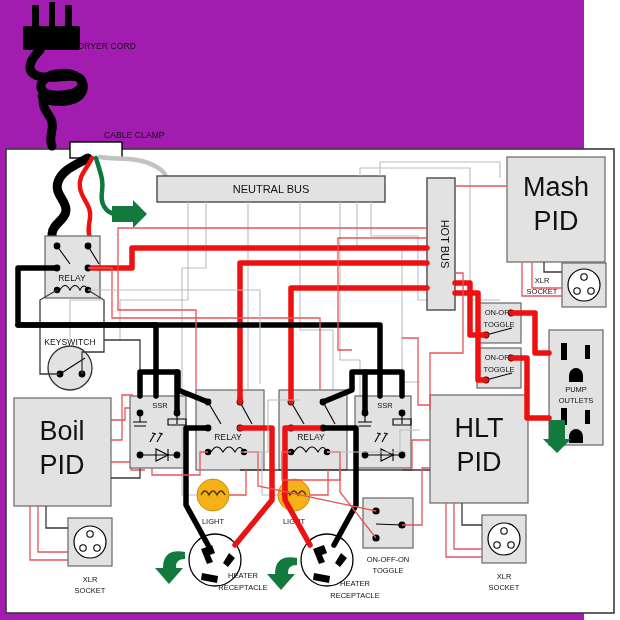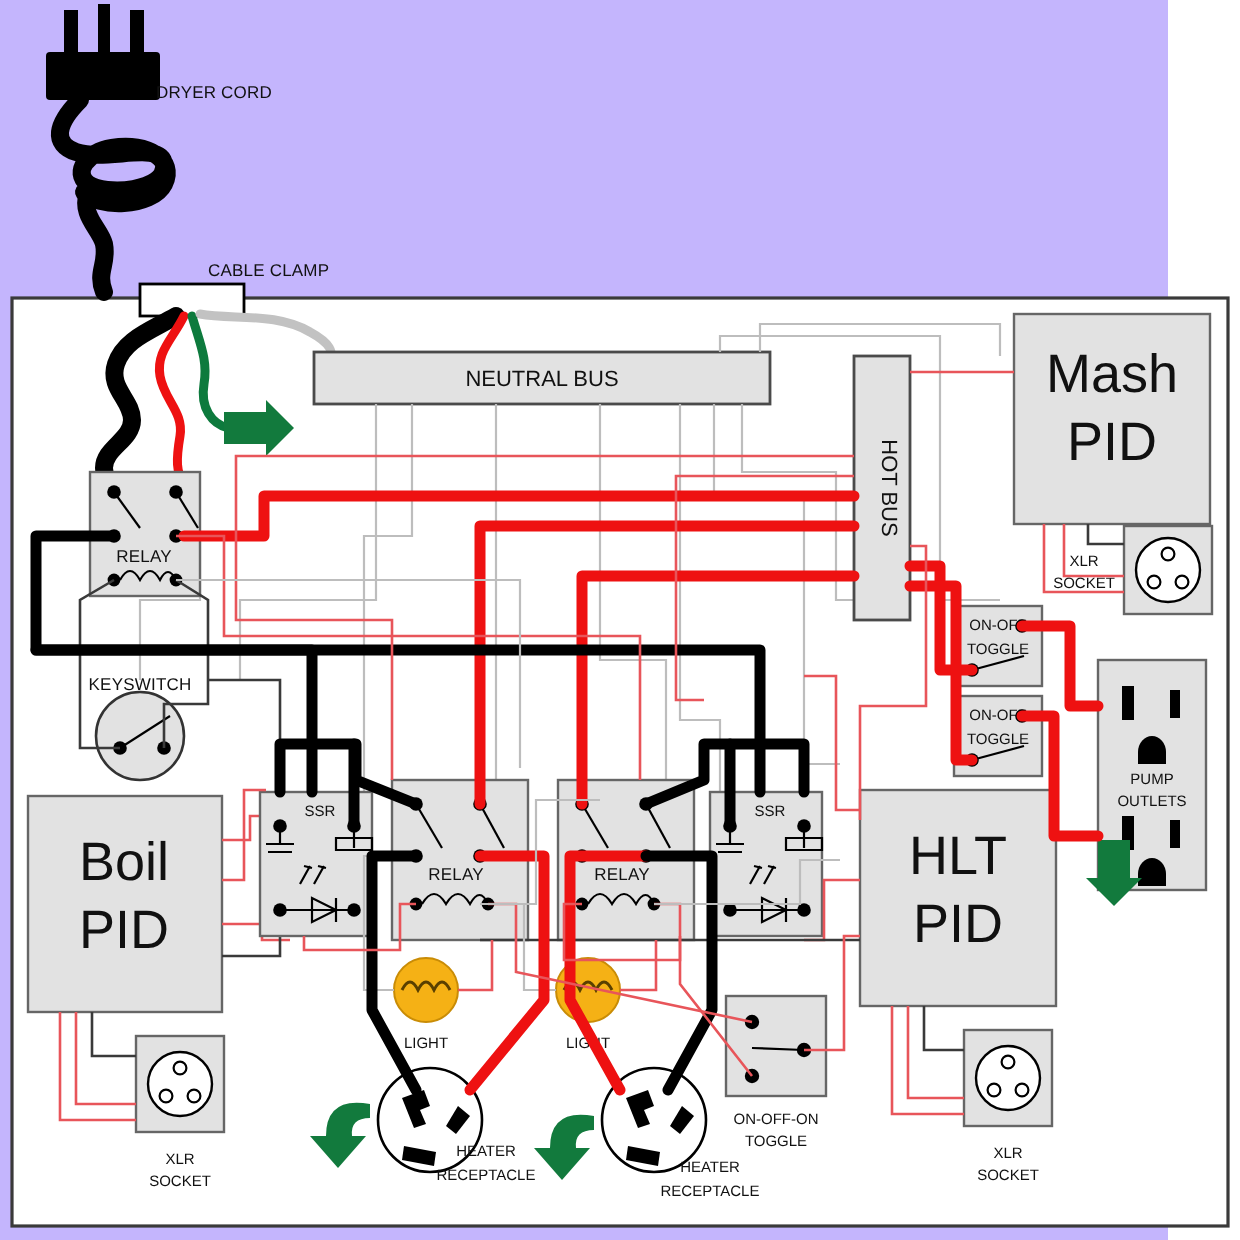--- a/index.html
+++ b/index.html
@@ -1,19 +1,19 @@
 <!DOCTYPE html>
 <html><head>
 <meta charset="utf-8">
 <title>Brewery Control Panel Wiring Diagram</title>
 <style>
   html,body{margin:0;padding:0;background:#ffffff;}
   body{width:620px;height:620px;overflow:hidden;
        font-family:"Liberation Sans","DejaVu Sans",sans-serif;}
-  #root{position:relative;width:584px;height:620px;background:#c4b5fd;}
+  #root{position:relative;width:584px;height:620px;background:#a21caf;}
   svg#diagram{position:absolute;left:0;top:0;width:620px;height:620px;display:block;}
   text{font-family:"Liberation Sans","DejaVu Sans",sans-serif;fill:#111;}
   .lbl{font-size:8.5px;letter-spacing:.1px;}
   .lbl-sm{font-size:7.5px;}
   .lbl-bus{font-size:11px;}
   .lbl-pid{font-size:27px;}
   .box{fill:#e2e2e2;stroke:#666;stroke-width:1.2;}
   .box-dark{fill:#e2e2e2;stroke:#4a4a4a;stroke-width:1.4;}
   .panel{fill:#ffffff;stroke:#3a3a3a;stroke-width:1.6;}
   .blk{fill:none;stroke:#000;stroke-width:1.1;}

